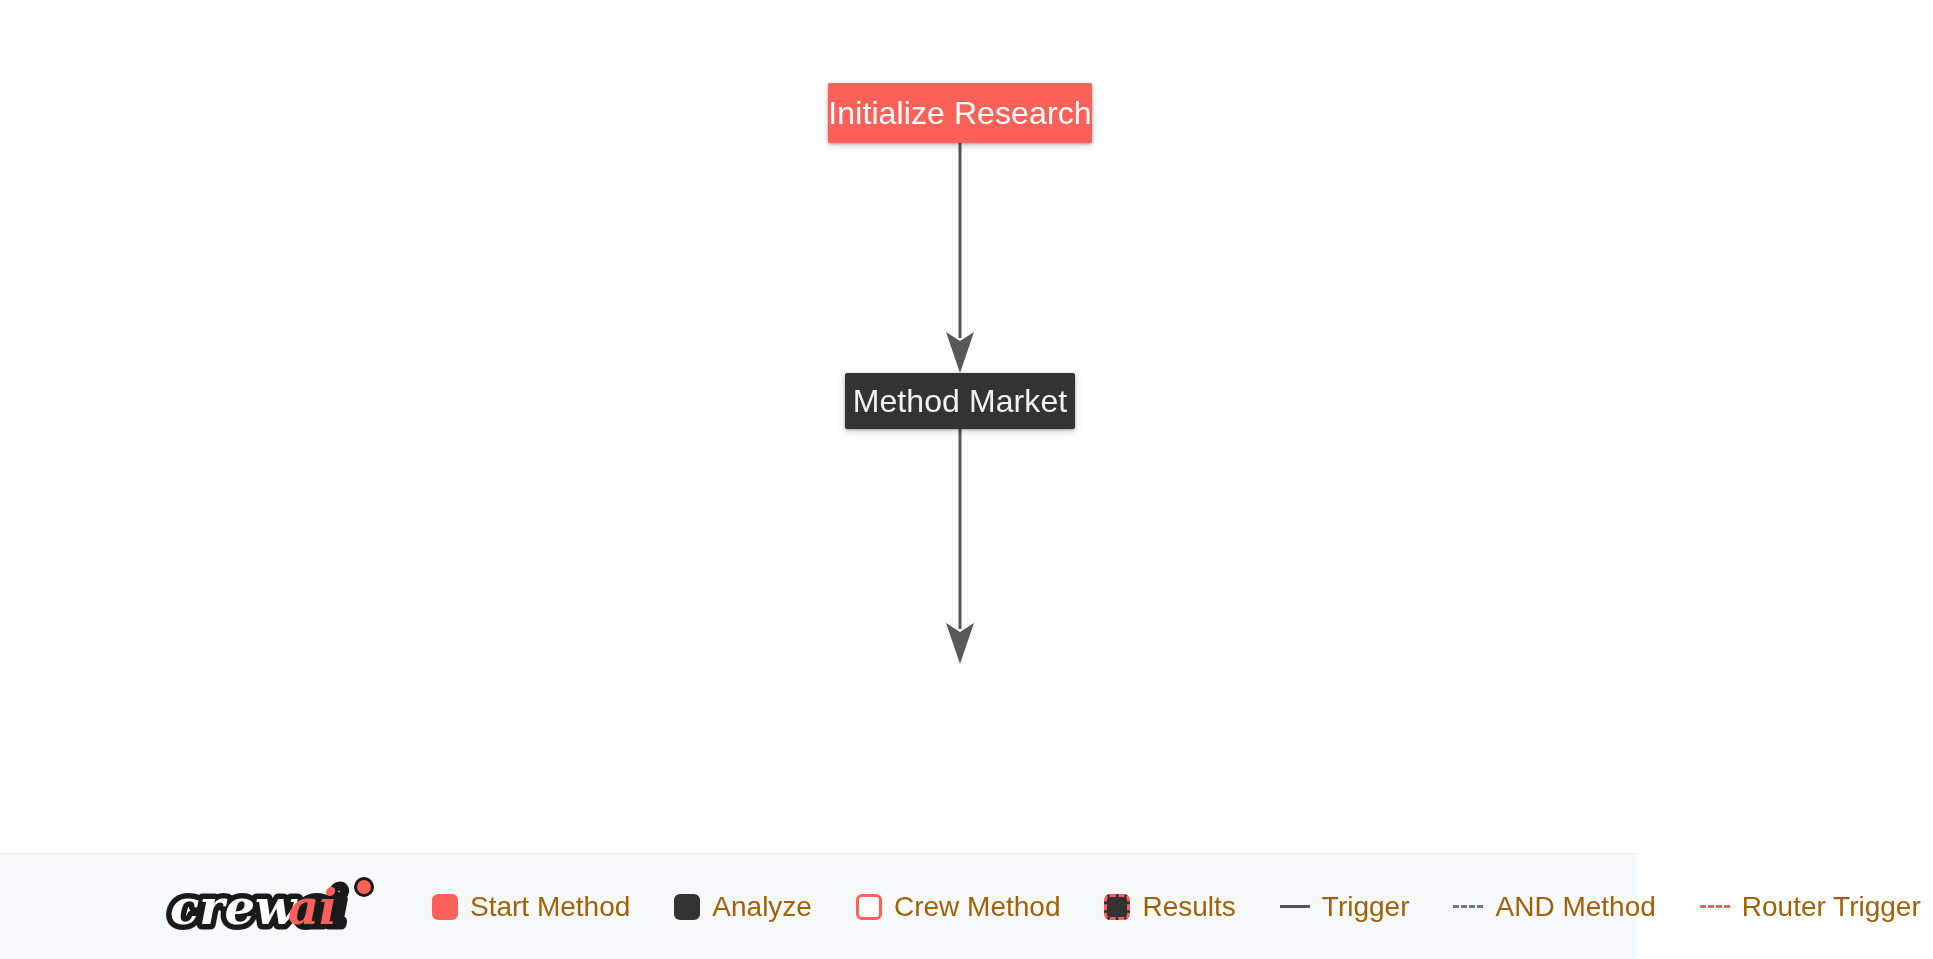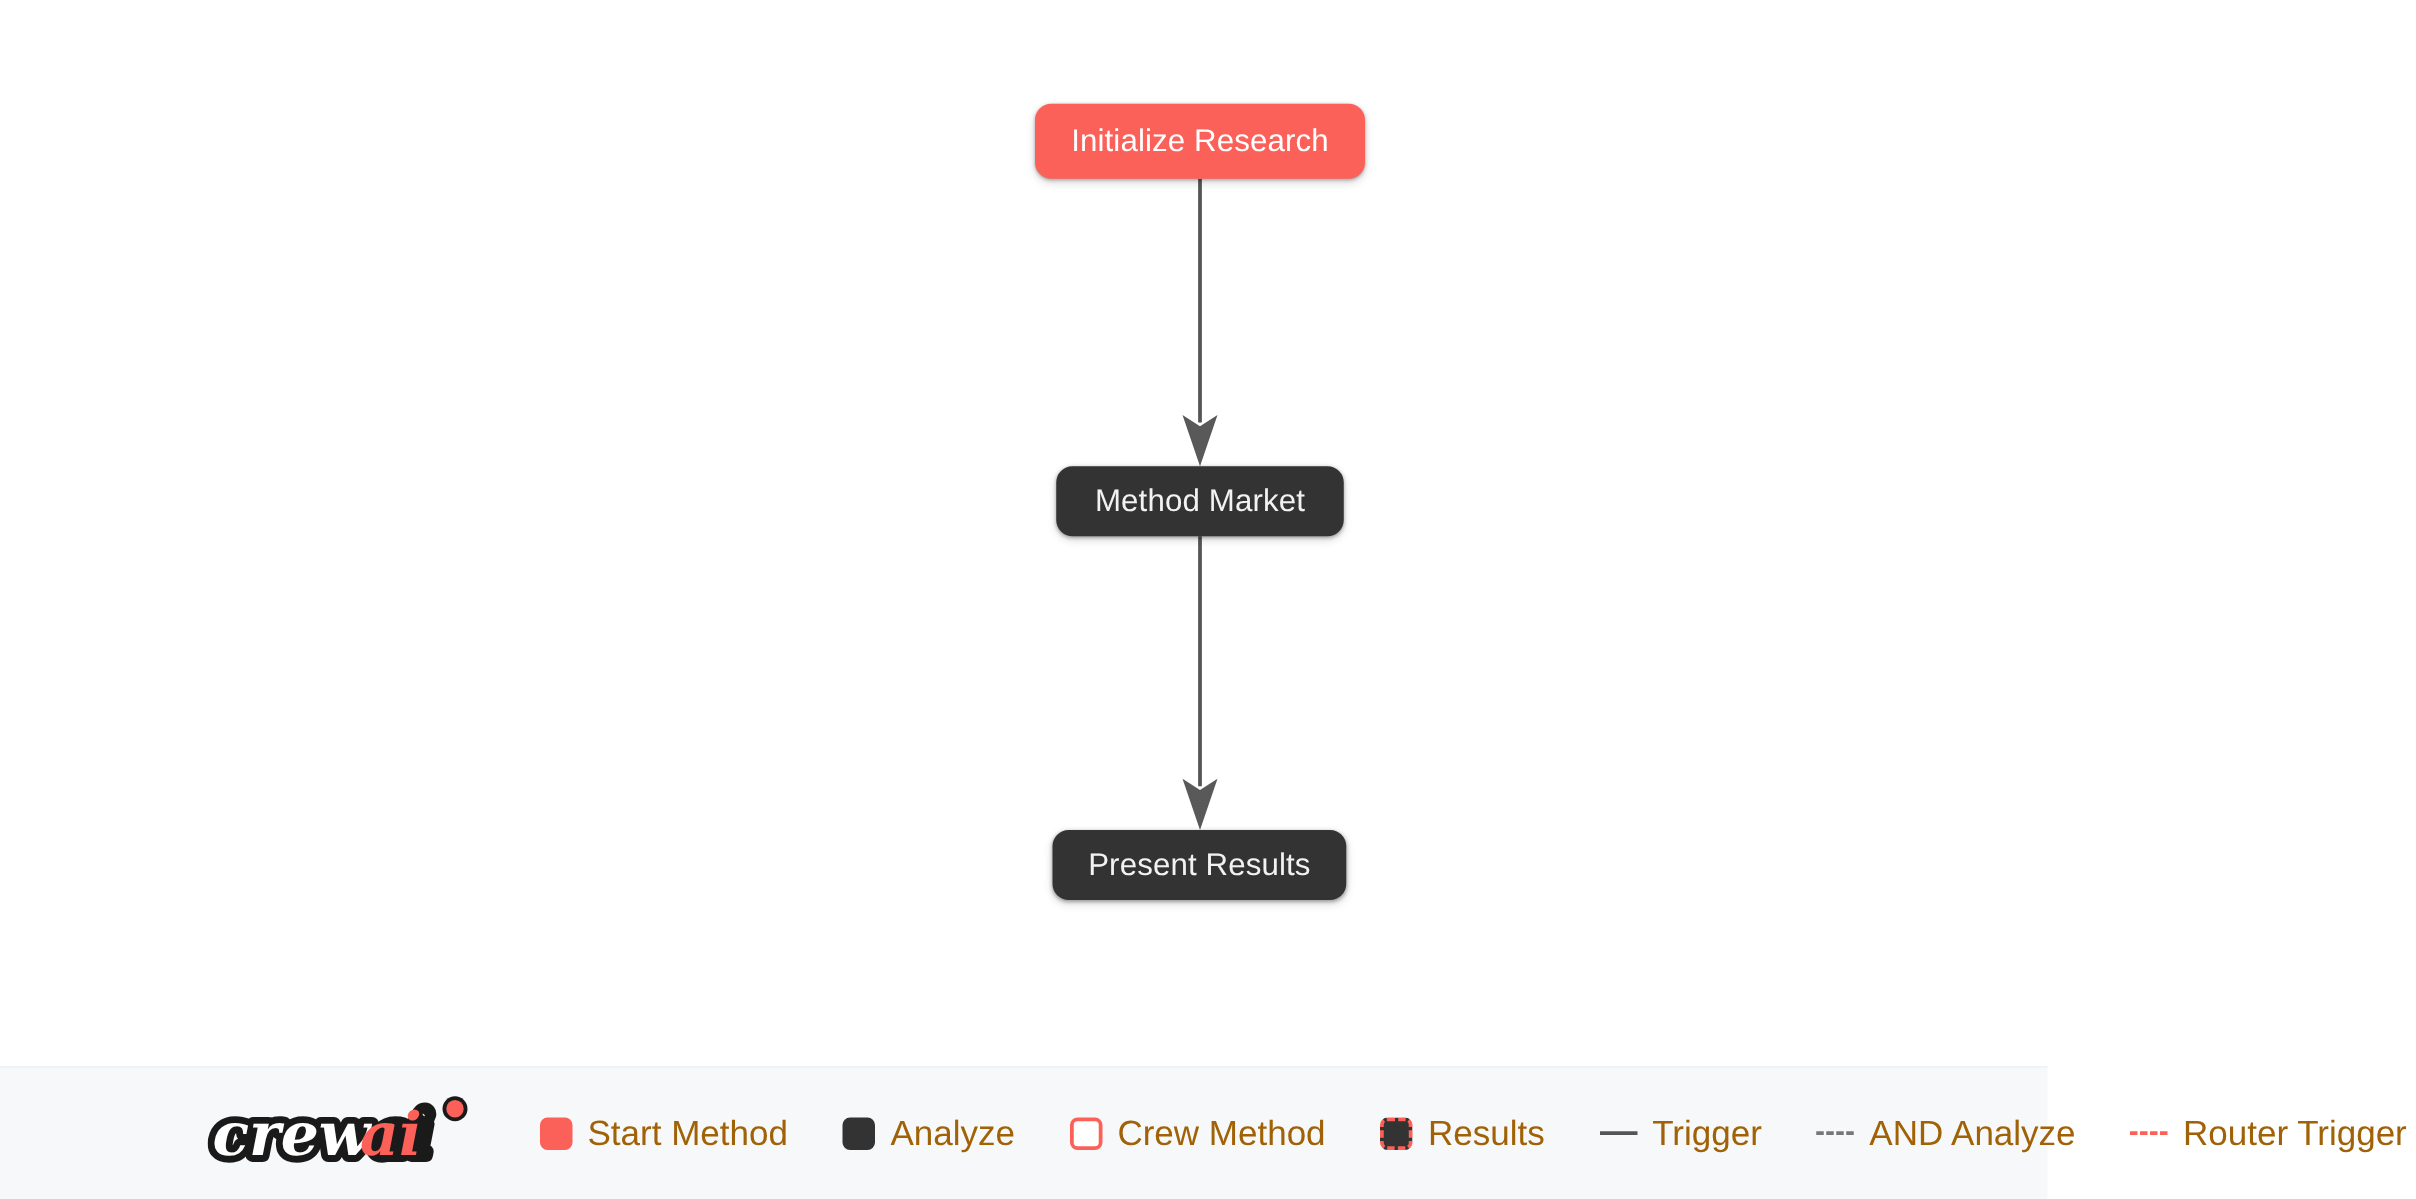--- a/index.html
+++ b/index.html
@@ -35,22 +35,22 @@
     height: 853px;
   }
 
   
   .node {
     position: absolute;
     box-sizing: border-box;
     display: flex;
     align-items: center;
     justify-content: center;
-    border-radius: 13px;
-    font-size: 25px;
+    border-radius: 2px;
+    font-size: 32px;
     letter-spacing: 0.1px;
     line-height: 1;
     white-space: nowrap;
     box-shadow: 0 1px 3px rgba(0,0,0,0.30), 0 3px 8px rgba(0,0,0,0.14);
     user-select: none;
   }
   .node-start {
     background: #fb6158;
     color: #ffffff;
   }
@@ -140,23 +140,20 @@
   </svg>
 
   <div class="node node-start" style="left:828px; top:83px; width:264px; height:60px;">
     <span>Initialize Research</span>
   </div>
 
   <div class="node node-method" style="left:845px; top:373px; width:230px; height:56px;">
     <span>Method Market</span>
   </div>
 
-  <div class="node node-method" style="left:842px; top:664px; width:235px; height:56px;">
-    <span>Present Results</span>
-  </div>
 
 </div>
 
 <div id="legend-bar">
 
   <svg id="crewai-logo" viewBox="0 0 222 66">
     <g transform="translate(4,50)">
       <text x="0" y="0" font-family="DejaVu Serif, serif" font-size="48" font-weight="bold" font-style="italic" stroke="#1a1a1a" stroke-width="11" stroke-linejoin="round" fill="none">crewai</text>
       <text x="0" y="0" font-family="DejaVu Serif, serif" font-size="48" font-weight="bold" font-style="italic" fill="#ffffff">crew</text>
       <text x="118" y="0" font-family="DejaVu Serif, serif" font-size="48" font-weight="bold" font-style="italic" fill="#fb6158">ai</text>
@@ -185,21 +182,21 @@
     <span class="legend-label">Results</span>
   </div>
 
   <div class="legend-item">
     <span class="line-swatch line-solid-gray"></span>
     <span class="legend-label">Trigger</span>
   </div>
 
   <div class="legend-item">
     <span class="line-swatch line-dashed-gray"></span>
-    <span class="legend-label">AND Analyze</span>
+    <span class="legend-label">AND Method</span>
   </div>
 
   <div class="legend-item">
     <span class="line-swatch line-dashed-red"></span>
     <span class="legend-label">Router Trigger</span>
   </div>
 
 </div>
 
 </body></html>

